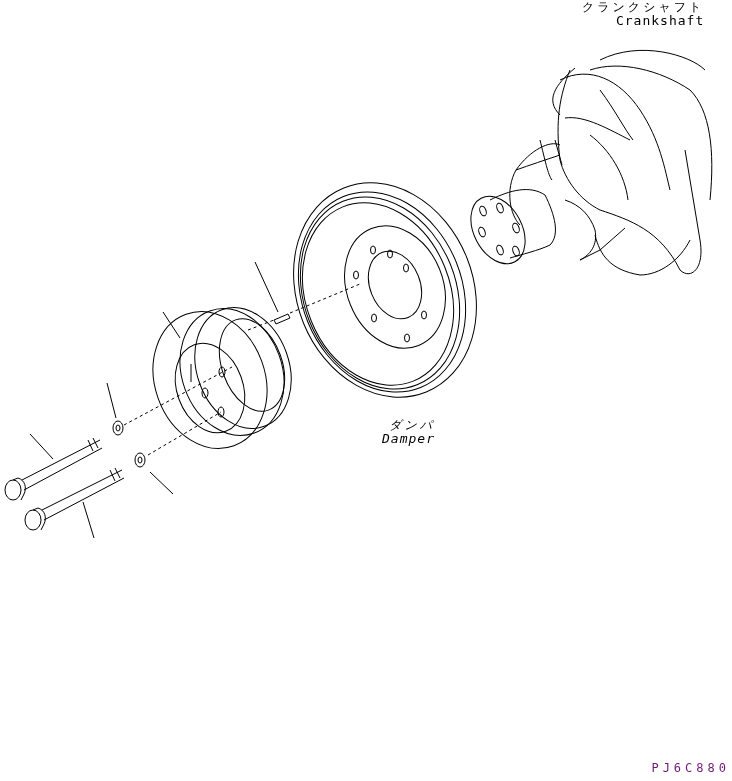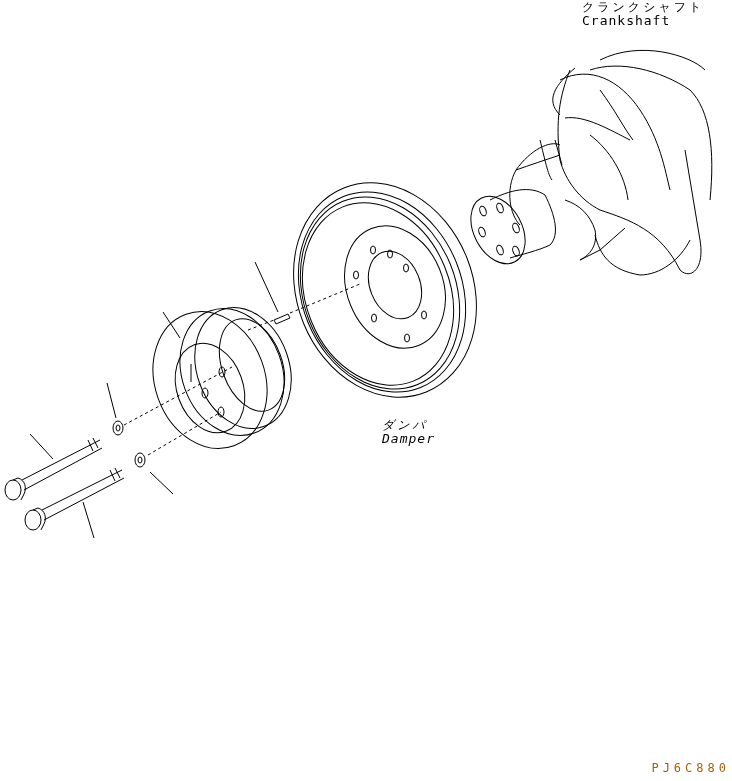--- a/index.html
+++ b/index.html
@@ -1,20 +1,20 @@
 <!DOCTYPE html>
 <html><head>
 <meta charset="utf-8">
 <style>
   html, body { margin:0; padding:0; background:#ffffff; }
   body { width:732px; height:781px; position:relative; overflow:hidden; font-family:"DejaVu Sans Mono", monospace; }
   svg { position:absolute; left:0; top:0; }
-  .lbl { position:absolute; color:#000; font-size:13px; letter-spacing:1px; line-height:14px; text-align:left; white-space:nowrap; }
+  .lbl { position:absolute; color:#000; font-size:13px; letter-spacing:1px; line-height:14px; text-align:right; white-space:nowrap; }
   .jp { font-family:"DejaVu Sans", sans-serif; font-size:12px; letter-spacing:3px; }
-  .code { position:absolute; right:2px; bottom:6px; font-size:12px; letter-spacing:4px; color:#a16207; }
+  .code { position:absolute; right:2px; bottom:6px; font-size:12px; letter-spacing:4px; color:#701a75; }
 </style>
 </head>
 <body>
 
 <svg width="732" height="781" viewBox="0 0 732 781" fill="none" stroke="#000" stroke-width="1">
 
   <g>
     <path d="M600 60 C640 40 690 55 705 70"></path>
     <path d="M590 70 C620 60 660 70 690 90 C710 110 715 150 710 200"></path>
     <path d="M560 80 C590 65 620 80 640 110 C660 140 665 170 670 190"></path>

